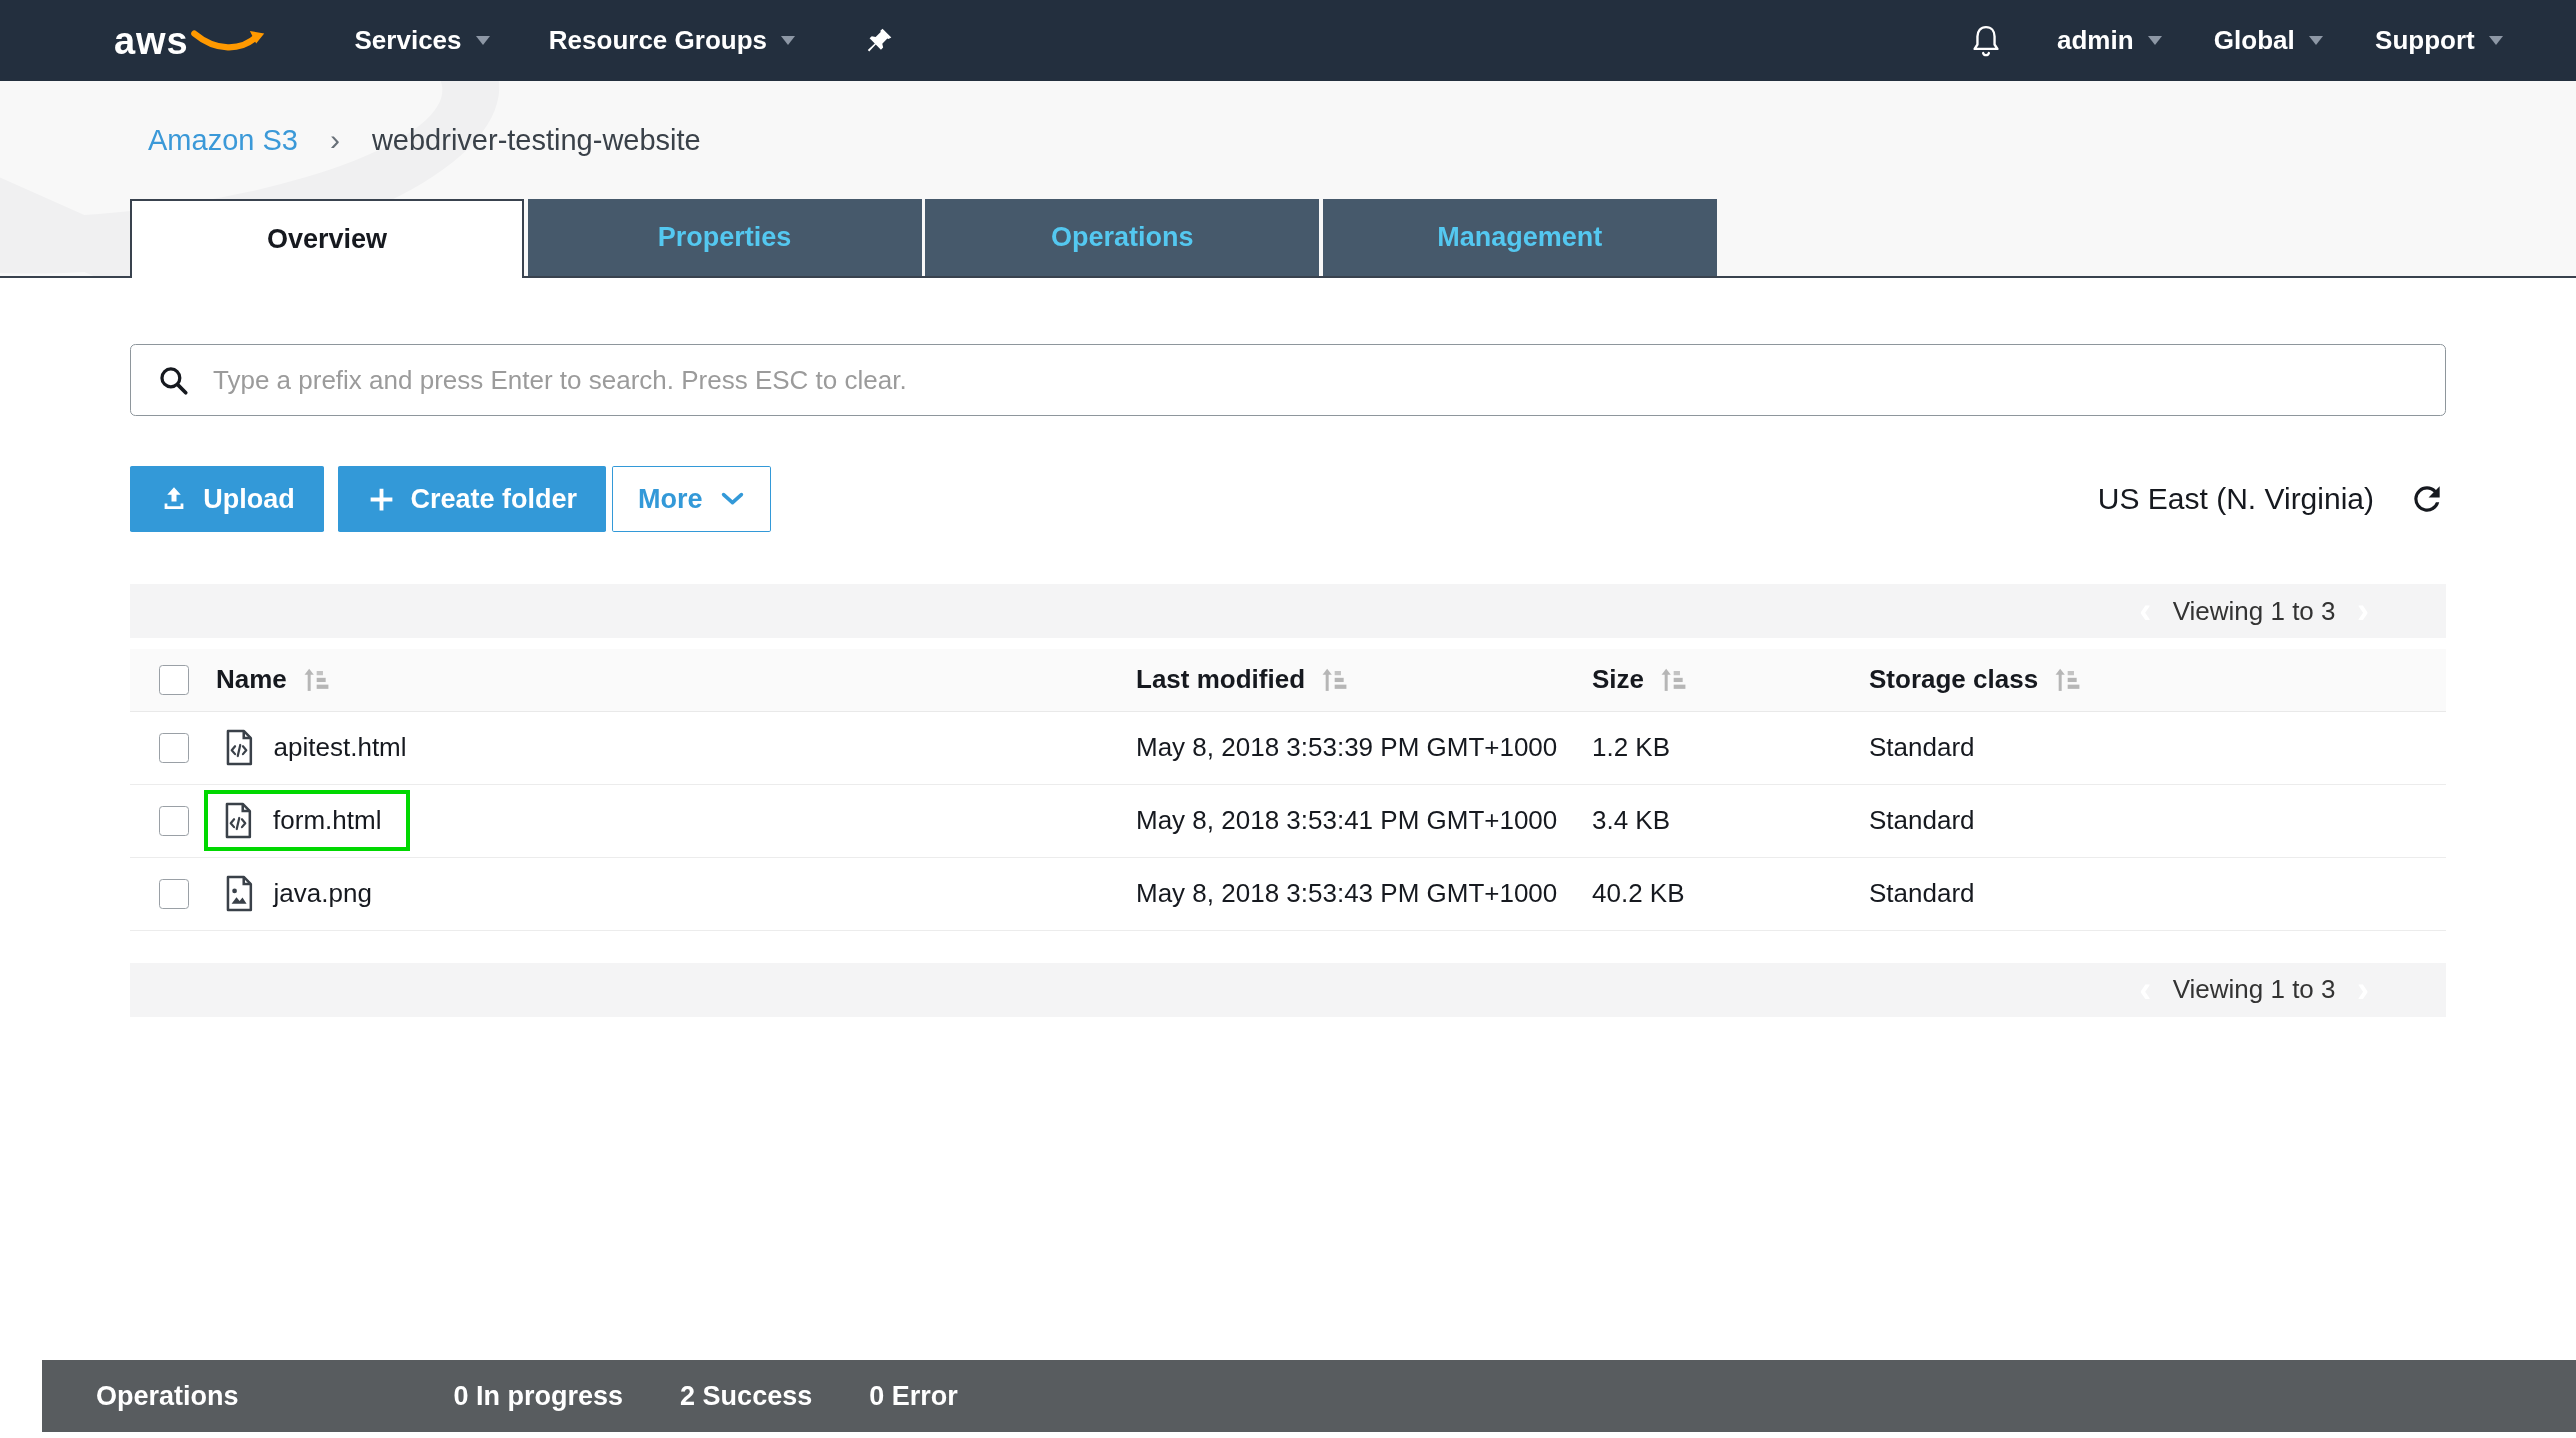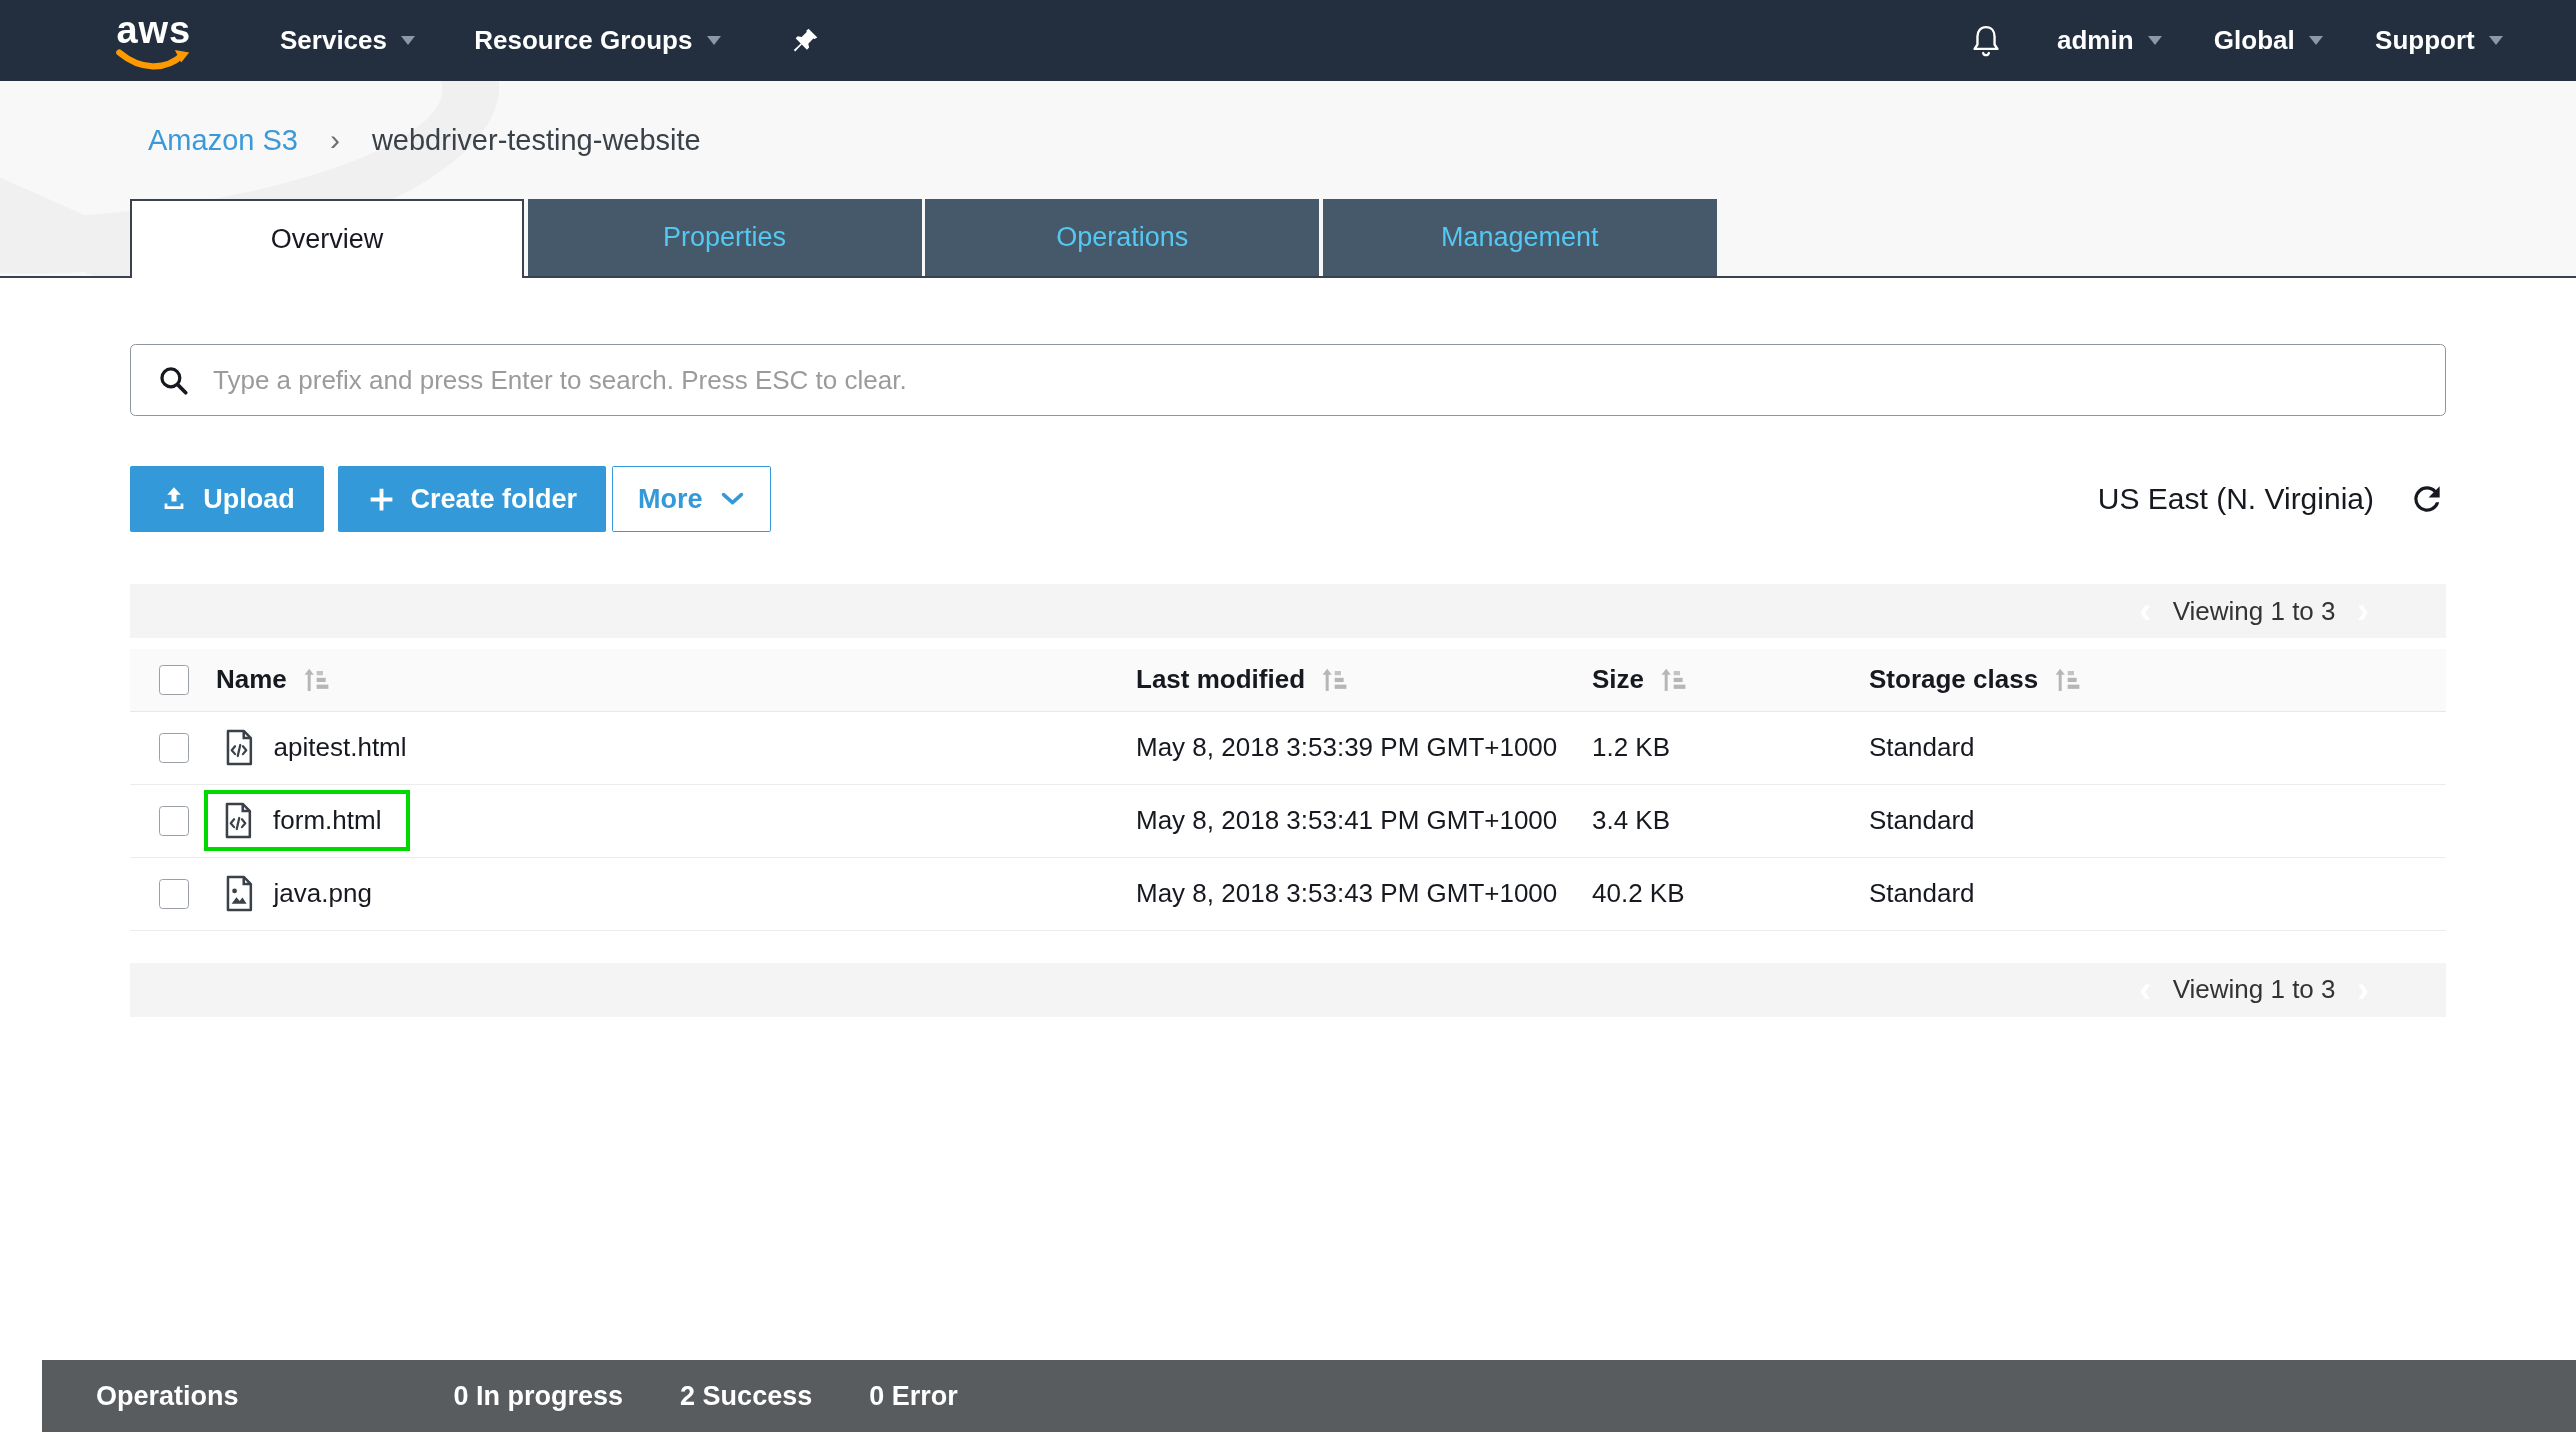--- a/index.html
+++ b/index.html
@@ -4,21 +4,21 @@
 <style>
   * { margin:0; padding:0; box-sizing:border-box; }
   html,body { width:2576px; height:1438px; }
   body {
     font-family:"Liberation Sans","DejaVu Sans",sans-serif;
     background:#ffffff; color:#16191f; position:relative; overflow:hidden;
   }
 
   
   .topnav { height:81px; background:#232f3e; display:flex; align-items:center; position:relative; z-index:5; }
-  .aws-logo { margin-left:114px; display:flex; flex-direction:column; align-items:flex-end; line-height:1; cursor:pointer; }
+  .aws-logo { margin-left:114px; display:flex; flex-direction:row; align-items:center; line-height:1; cursor:pointer; }
   .aws-logo .aws-text { color:#fff; font-weight:700; font-size:38px; letter-spacing:0.9px; }
   .nav-item { color:#fff; font-size:26px; font-weight:700; display:flex; align-items:center; gap:14.3px; cursor:pointer; }
   .nav-item.svc { margin-left:89px; }
   .nav-item.rg  { margin-left:59px; }
   .nav-pin { margin-left:70px; cursor:pointer; display:flex; align-items:center; }
   .nav-right { margin-left:auto; display:flex; align-items:center; gap:52px; padding-right:73px; }
   .nav-right .nav-item { margin:0; }
   .caret { width:0; height:0; border-left:7.2px solid transparent; border-right:7.2px solid transparent; border-top:9px solid #8d97a5; display:inline-block; }
 
   
@@ -26,21 +26,21 @@
   .wm1 { position:absolute; left:-268px; top:-107px; width:769px; height:295px; border:57px solid #f0f0f1; border-radius:50%; transform:rotate(-6deg); }
   .wm2 { position:absolute; left:-161px; top:161px; width:572px; height:188px; border:52px solid #f0f0f1; border-radius:116px; transform:rotate(24deg); }
   .crumbs { height:118px; display:flex; align-items:center; padding-left:148px; font-size:29px; position:relative; z-index:1; }
   .crumb-link { color:#3b99d8; cursor:pointer; }
   .crumb-sep { color:#687078; margin:0 32px; font-size:30px; }
   .crumb-current { color:#3a4149; }
 
   .tabs-strip { position:relative; z-index:1; border-bottom:2.7px solid #39424e; }
   .tabs-row { display:flex; padding-left:130px; height:77px; align-items:flex-end; }
   .tab { width:394px; height:77px; display:flex; align-items:center; justify-content:center;
-         font-size:27px; font-weight:400; cursor:pointer; }
+         font-size:27px; font-weight:700; cursor:pointer; }
   .tab.active { background:#fff; color:#16191f; border:2.7px solid #39424e; border-bottom:none;
                 height:80px; margin-bottom:-2.7px; position:relative; z-index:3; }
   .tab.inactive { background:#46596b; color:#54c8f0; margin-left:3.6px; }
 
   
   .main { background:#fff; padding-top:66px; min-height:1011px; }
 
   .search-box { margin:0 130px; height:72px; border:1.8px solid #8e969c; border-radius:5.4px;
                 display:flex; align-items:center; background:#fff; }
   .search-box svg { margin-left:25px; flex:none; }

